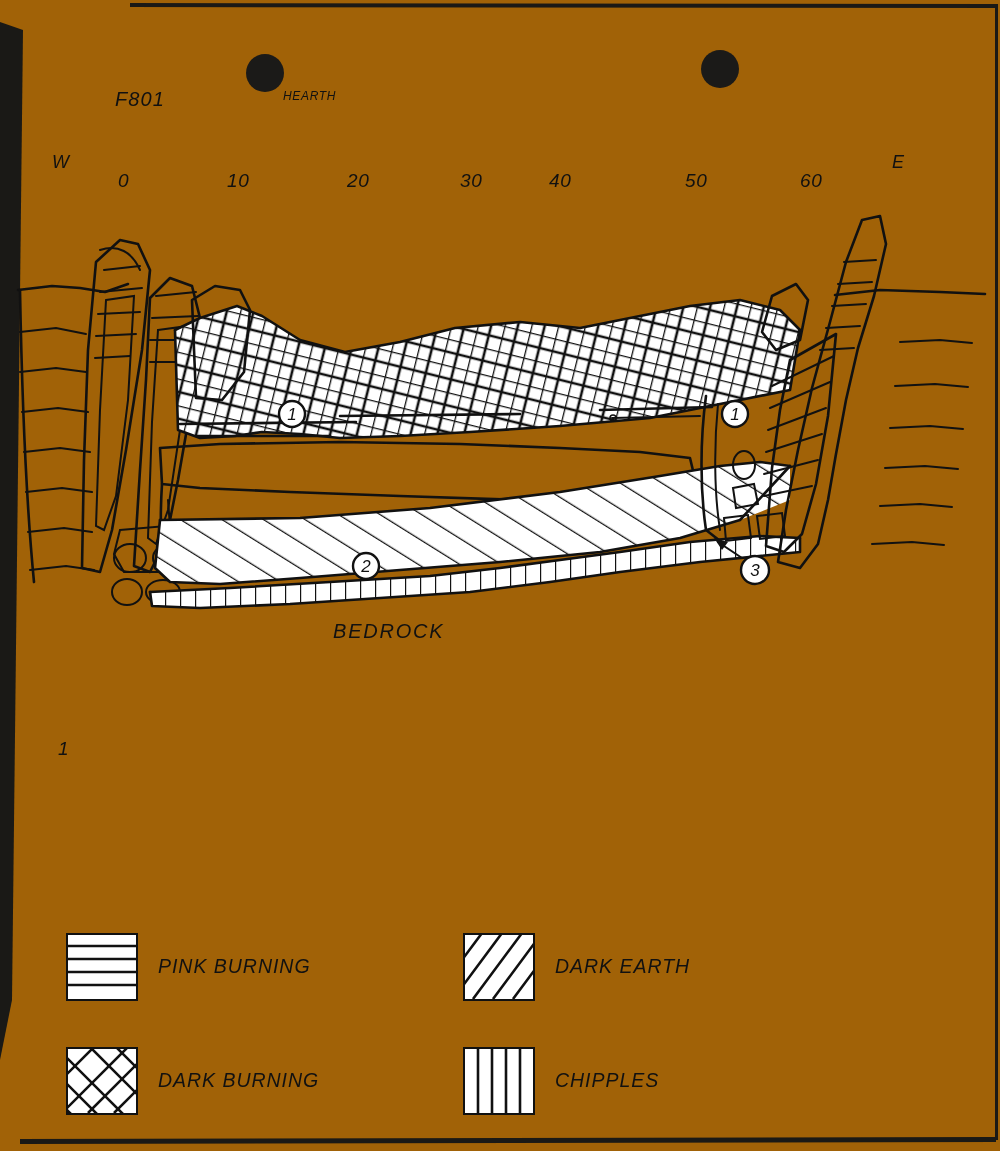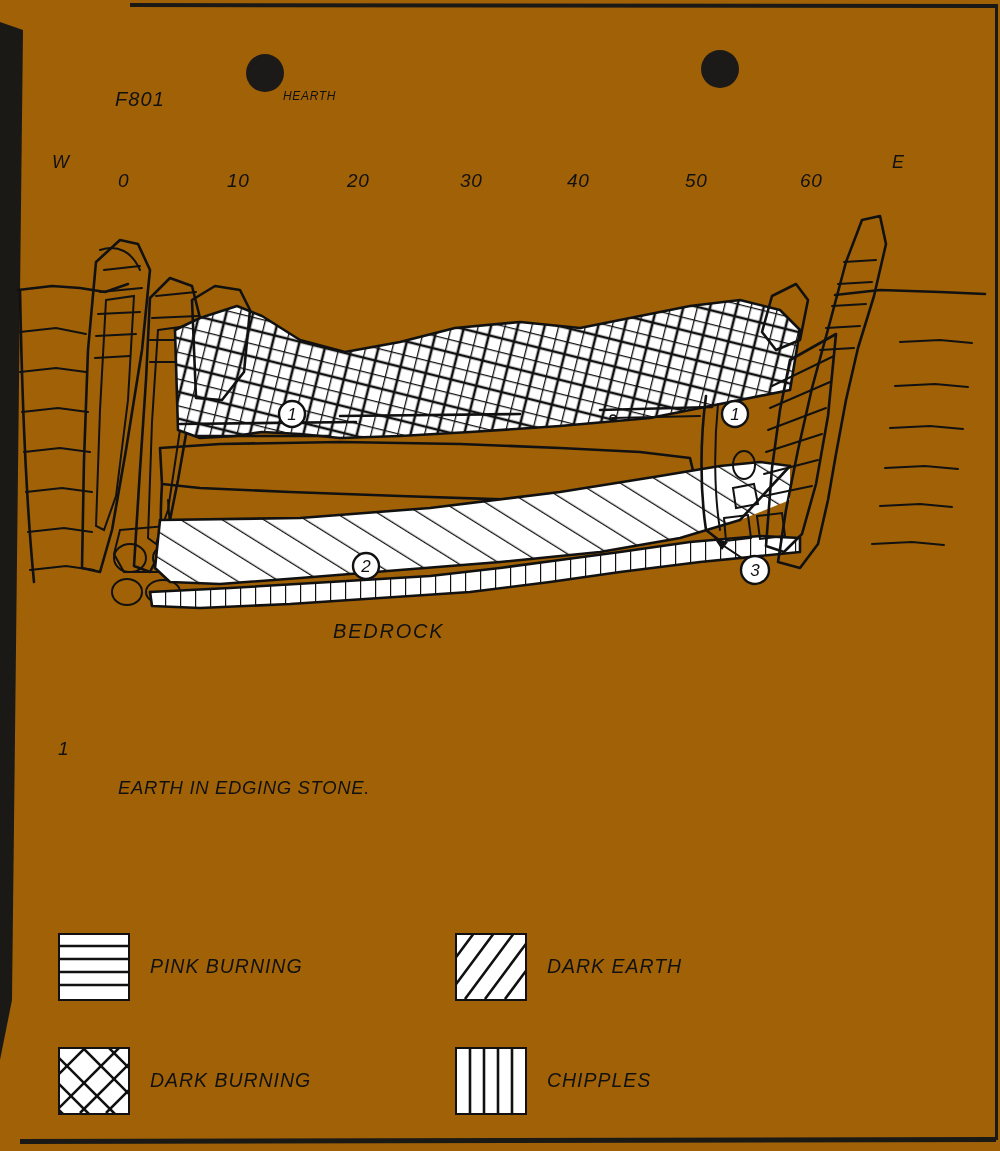--- a/index.html
+++ b/index.html
@@ -35,21 +35,21 @@
   .key-num{position:absolute;left:0;top:0;font-size:19px;}
   .key-txt{position:absolute;left:60px;top:0;font-size:18.5px;letter-spacing:.035em;
            line-height:33px;white-space:pre;}
 
   
   .hearth-dot{position:absolute;border-radius:50%;background:#1b1a18;}
   .hd1{left:246px;top:54px;width:38px;height:38px;}
   .hd2{left:701px;top:50px;width:38px;height:38px;}
 
   
-  .legend{position:absolute;left:0;top:915px;width:836px;height:230px;}
+  .legend{position:absolute;left:8px;top:915px;width:836px;height:230px;}
   .leg-item{position:absolute;}
   .leg-sw{position:absolute;width:72px;height:68px;border:2.5px solid #111;
           background:#fff;overflow:hidden;box-sizing:border-box;}
   .leg-label{position:absolute;left:92px;top:22px;font-size:19.5px;letter-spacing:.05em;
              white-space:pre;}
   .li-pink{left:58px;top:18px;}
   .li-grey{left:58px;top:132px;}
   .li-dark{left:455px;top:18px;}
   .li-chip{left:455px;top:132px;}
 
@@ -83,21 +83,21 @@
   <div class="lbl lbl-w">W</div>
   <div class="lbl lbl-e">E</div>
 
   <div class="hearth-dot hd1"></div>
   <div class="hearth-dot hd2"></div>
 
   <div class="lbl tick" style="left:118px">0</div>
   <div class="lbl tick" style="left:227px">10</div>
   <div class="lbl tick" style="left:347px">20</div>
   <div class="lbl tick" style="left:460px">30</div>
-  <div class="lbl tick" style="left:567px">40</div>
+  <div class="lbl tick" style="left:549px">40</div>
   <div class="lbl tick" style="left:685px">50</div>
   <div class="lbl tick" style="left:800px">60</div>
 
   <svg id="section" style="position:absolute;left:0;top:200px;" width="1000" height="430" viewBox="0 0 1000 430">
     <defs>
 
       <pattern id="pGrey" width="26" height="26" patternUnits="userSpaceOnUse" patternTransform="rotate(14)">
         <rect width="26" height="26" fill="#fff"></rect>
         <path d="M0,0 L0,26 M13,0 L13,26" stroke="#111" stroke-width="2.6"></path>
         <path d="M0,0 L26,0 M0,13 L26,13" stroke="#111" stroke-width="2.6"></path>
@@ -253,21 +253,21 @@
       <path d="M714,338 L728,342 L722,350 Z" fill="#111"></path>
     </g>
   </svg>
 
   <div class="annot annot-flatstone"><br></div>
 
   <div class="lbl lbl-bedrock">BEDROCK</div>
 
   <div class="keyblock">
     <div class="key-num">1</div>
-    <div class="key-txt"><br><span>EARTH IN EDGING STONE.</span></div>
+    <div class="key-txt"><br></div>
   </div>
 
   <div class="legend">
 
     <div class="leg-item li-pink">
       <div class="leg-sw">
         <svg width="68" height="64" viewBox="0 0 68 64">
           <rect width="68" height="64" fill="#fff"></rect>
           <g stroke="#111" stroke-width="2.6">
             <path d="M0,11 L68,11"></path>

